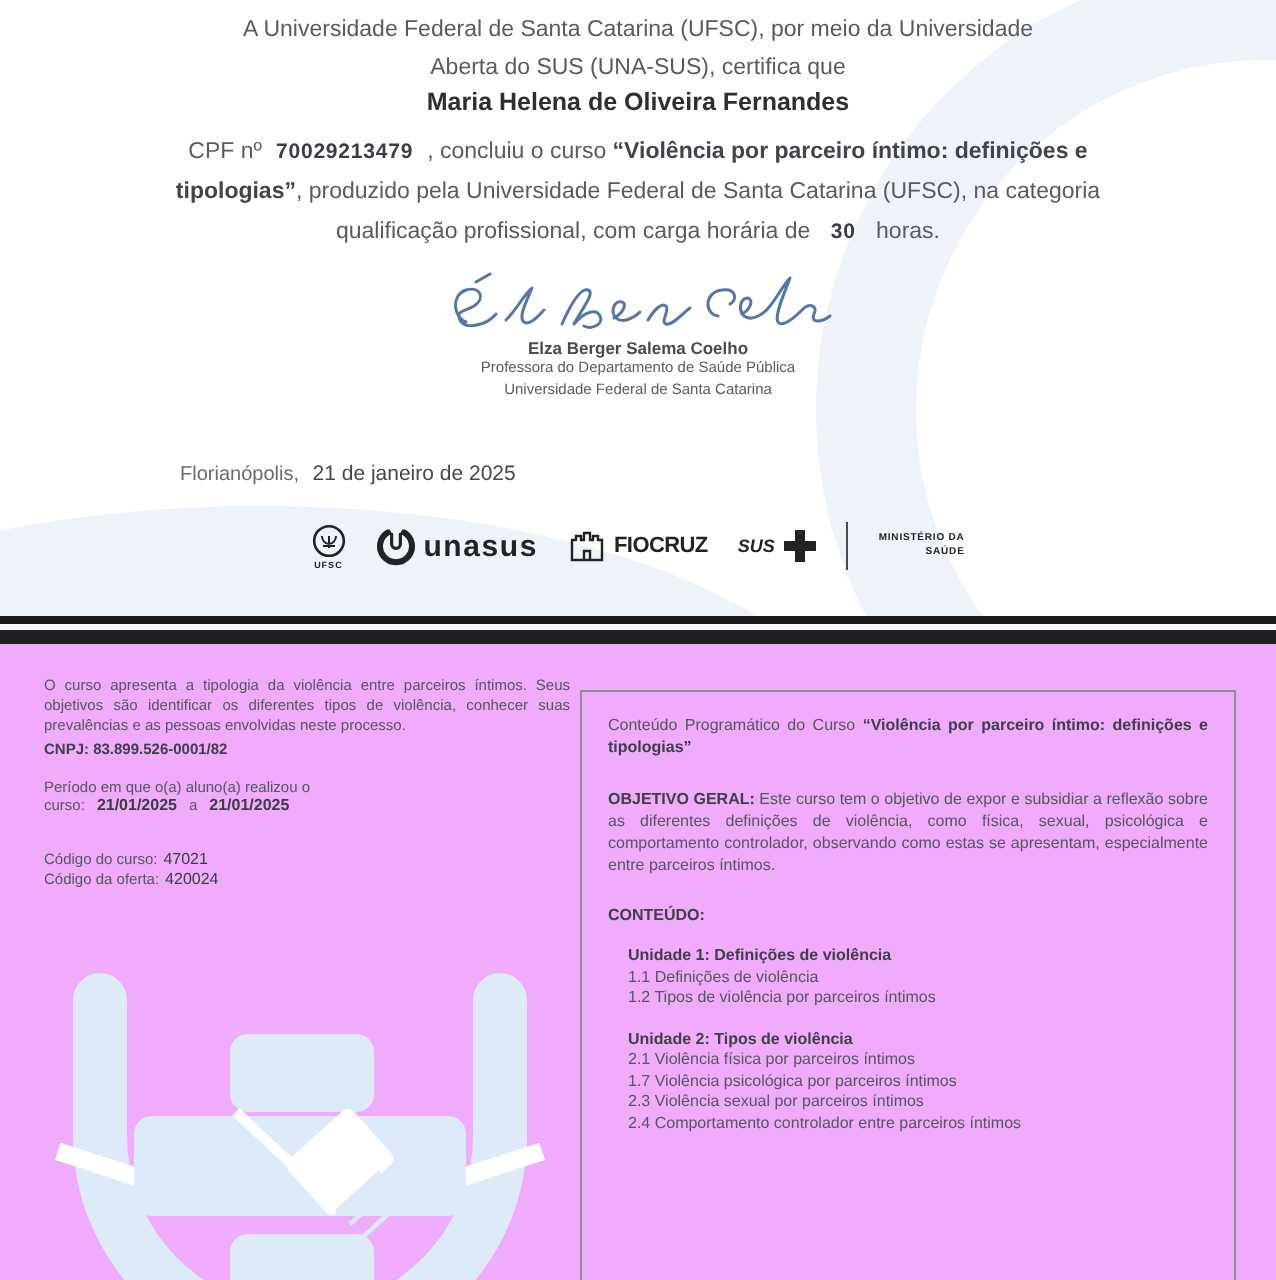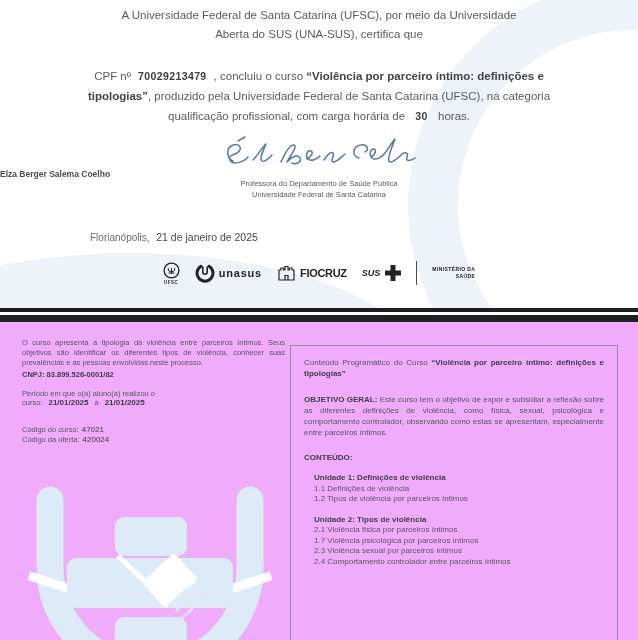--- a/index.html
+++ b/index.html
@@ -16,35 +16,35 @@
   .bg-dome { left:-90px; bottom:-190px; }
   .cert-intro { position:absolute; top:6px; left:0; width:100%; text-align:center;
     font-size:11.5px; line-height:19px; color:#5a5b5f; }
   .cert-name { position:absolute; top:44px; left:0; width:100%; text-align:center;
     font-size:12.5px; font-weight:bold; color:#312e31; }
   .cert-body { position:absolute; top:66px; left:79px; width:480px; text-align:center;
     font-size:11.5px; line-height:20px; color:#5a5b5f; }
   .filled { font-weight:bold; color:#3a3d42; margin:0 7px; letter-spacing:.4px; font-size:10.5px; }
   .course-bold { font-weight:bold; color:#434449; }
   .sig-script { position:absolute; top:136px; left:219px; }
-  .sig-name  { position:absolute; top:169px; left:0; width:100%; text-align:left;
+  .sig-name  { position:absolute; top:169px; left:0; width:100%; text-align:center;
     font-size:8.5px; font-weight:bold; color:#4b4b4f; }
   .sig-role1 { position:absolute; top:179px; left:0; width:100%; text-align:center;
     font-size:7.5px; color:#5a5b5f; }
   .sig-role2 { position:absolute; top:190px; left:0; width:100%; text-align:center;
     font-size:7.5px; color:#5a5b5f; }
   .place-date { position:absolute; top:231px; left:90px; font-size:10px; color:#6a6b70; }
   .place-date .date-val { font-size:10.5px; color:#46484d; margin-left:4px; }
   
   .logos { position:absolute; top:261px; left:0; width:100%; display:flex;
     justify-content:center; align-items:center; gap:15px; color:#232325; }
   .logo { display:flex; align-items:center; gap:4px; }
   .logo-ufsc { flex-direction:column; gap:1px; }
   .logo-ufsc .cap { font-size:4.5px; font-weight:bold; letter-spacing:.5px; }
-  .logo-unasus .word { font-size:11px; font-weight:bold; letter-spacing:.8px; }
+  .logo-unasus .word { font-size:15px; font-weight:bold; letter-spacing:.8px; }
   .logo-fiocruz .word { font-size:11px; font-weight:600; letter-spacing:-.3px; }
   .logo-sus .word { font-size:9px; font-weight:bold; font-style:italic; margin-right:1px; }
   .logo-sep { width:1px; height:24px; background:#4a4a4c; }
   .logo-ms { font-size:5px; font-weight:bold; letter-spacing:.4px; line-height:7px; text-align:right; }
   
   .pagebreak { position:absolute; left:0; top:308px; width:638px; }
   .pb-thin  { height:4px; background:#1d1d20; }
   .pb-gap   { height:3px; background:#fff; }
   .pb-thick { height:7px; background:#202024; }
   
@@ -78,20 +78,21 @@
   </svg>
   <svg class="bg-dome" width="560" height="260">
     <ellipse cx="220" cy="140" rx="300" ry="125" fill="#edf3f9"></ellipse>
   </svg>
 
   <div class="cert-intro">
     <span>A Universidade Federal de Santa Catarina (UFSC), por meio da Universidade</span><br>
     <span>Aberta do SUS (UNA-SUS), certifica que</span>
   </div>
 
+  <div class="cert-name">Maria Helena de Oliveira Fernandes</div>
 
   <div class="cert-body"><span>CPF nº</span><span class="filled">70029213479</span><span>, concluiu o curso </span><span class="course-bold">“Violência por parceiro íntimo: definições e tipologias”</span><span>, produzido pela Universidade Federal de Santa Catarina (UFSC), na categoria qualificação profissional, com carga horária de </span><span class="filled">30</span><span> horas.</span>
   </div>
 
   <svg class="sig-script" width="200" height="36" viewBox="0 0 200 36">
     <g fill="none" stroke="#5577a8" stroke-width="1.5" stroke-linecap="round" stroke-linejoin="round">
       <path d="M14,25 C8,23 6,12 14,9 C21,7 24,13 18,17 C13,20 9,19 11,24 C13,29 24,27 29,21"></path>
       <path d="M19,5 L26,1"></path>
       <path d="M34,24 C39,19 44,10 47,8 C44,15 40,23 43,25 C46,27 50,22 53,19"></path>
       <path d="M62,26 C66,17 71,8 75,9 C79,10 71,20 68,26 C73,20 79,18 81,22 C83,26 77,29 73,27"></path>

